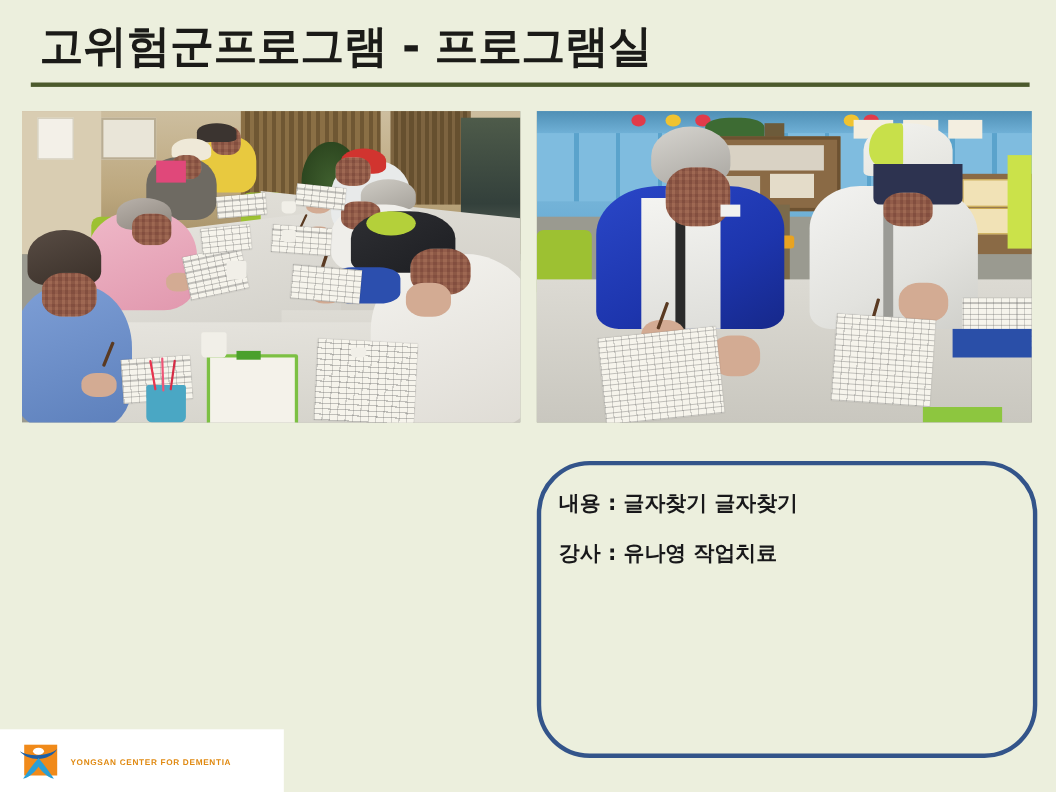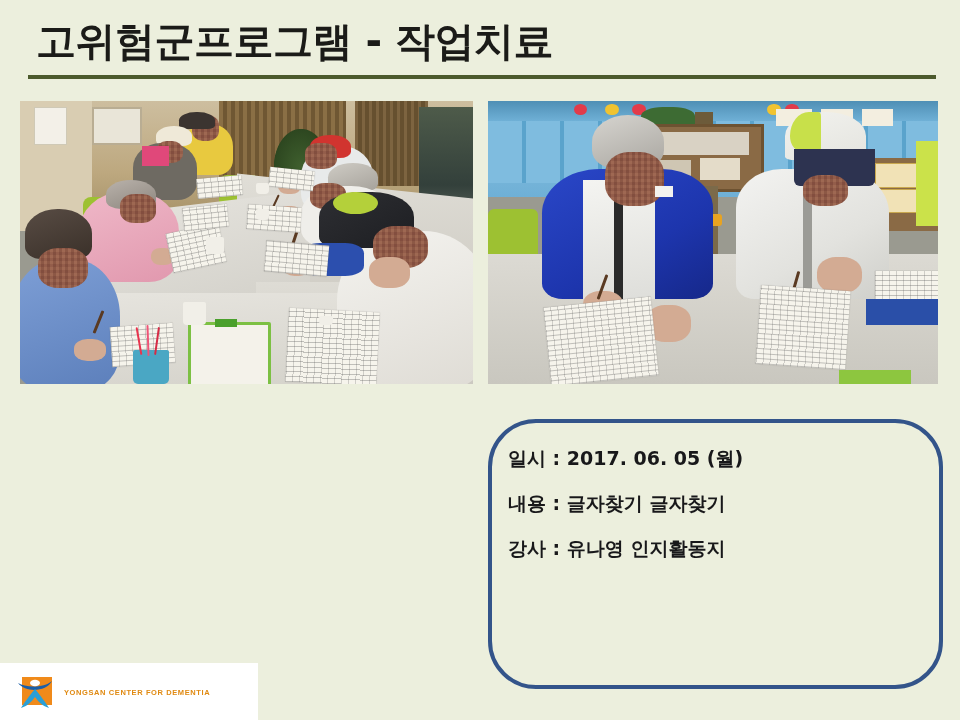--- a/index.html
+++ b/index.html
@@ -237,21 +237,21 @@
     font-size: 7.5px;
     font-weight: 700;
     color: #e08a12;
     letter-spacing: 0.6px;
     font-family: "Liberation Sans", sans-serif;
   }
 </style>
 </head>
 <body>
 
-<div class="slide-title">고위험군프로그램 - 작업치료</div>
+<div class="slide-title">고위험군프로그램 - 프로그램실</div>
 <div class="title-rule"></div>
 
 <div class="photo photo-left">
   <div class="ph-canvas">
     <div class="ph-layer lp-wall"></div>
     <div class="ph-layer lp-wallpanelA"></div>
     <div class="ph-layer lp-slat"></div>
     <div class="ph-layer lp-slat2"></div>
     <div class="ph-layer lp-window"></div>
     <div class="ph-layer lp-poster"></div>
@@ -389,23 +389,22 @@
     <div class="ph-layer worksheet" style="left:13%;top:71%;width:24%;height:28%;transform:rotate(-6deg);"></div>
     <div class="ph-layer worksheet" style="left:60%;top:66%;width:20%;height:28%;transform:rotate(4deg);"></div>
     <div class="ph-layer worksheet" style="left:86%;top:60%;width:14%;height:16%;"></div>
     <div class="ph-layer" style="left:84%;top:70%;width:16%;height:9%;background:#2a4fa8;"></div>
     <div class="ph-layer" style="left:78%;top:95%;width:16%;height:5%;background:#8dc63f;"></div>
   </div>
 </div>
 
 <div class="info-box"></div>
 <div class="info-list">
-  <div class="info-line">일시 : 2017. 06. 05 (월)</div>
   <div class="info-line">내용 : 글자찾기 글자찾기</div>
-  <div class="info-line">강사 : 유나영 인지활동지</div>
+  <div class="info-line">강사 : 유나영 작업치료</div>
 </div>
 
 <div class="logo-panel">
   <div class="logo-mark">
     <div class="logo-square"></div>
     <svg class="logo-figure" viewBox="0 0 38 34" xmlns="http://www.w3.org/2000/svg">
       <path d="M2 8 C10 13, 28 13, 36 6 C30 17, 10 18, 2 8 Z" fill="#1b5fa8"></path>
       <path d="M19 14 C24 20, 30 28, 33 33 C26 31, 22 26, 19 22 C16 26, 12 31, 5 33 C8 28, 14 20, 19 14 Z" fill="#2a9fd6"></path>
       <ellipse cx="19" cy="8" rx="5" ry="3.2" fill="#ffffff"></ellipse>
     </svg>

